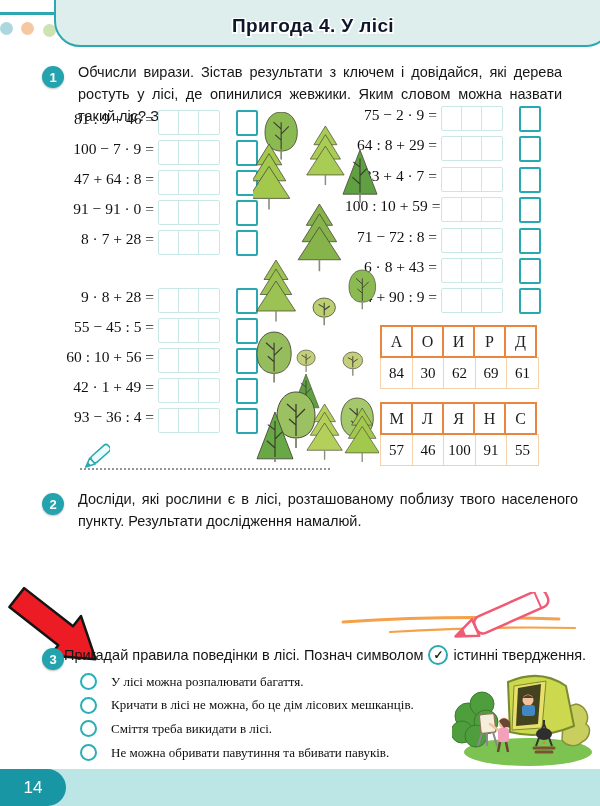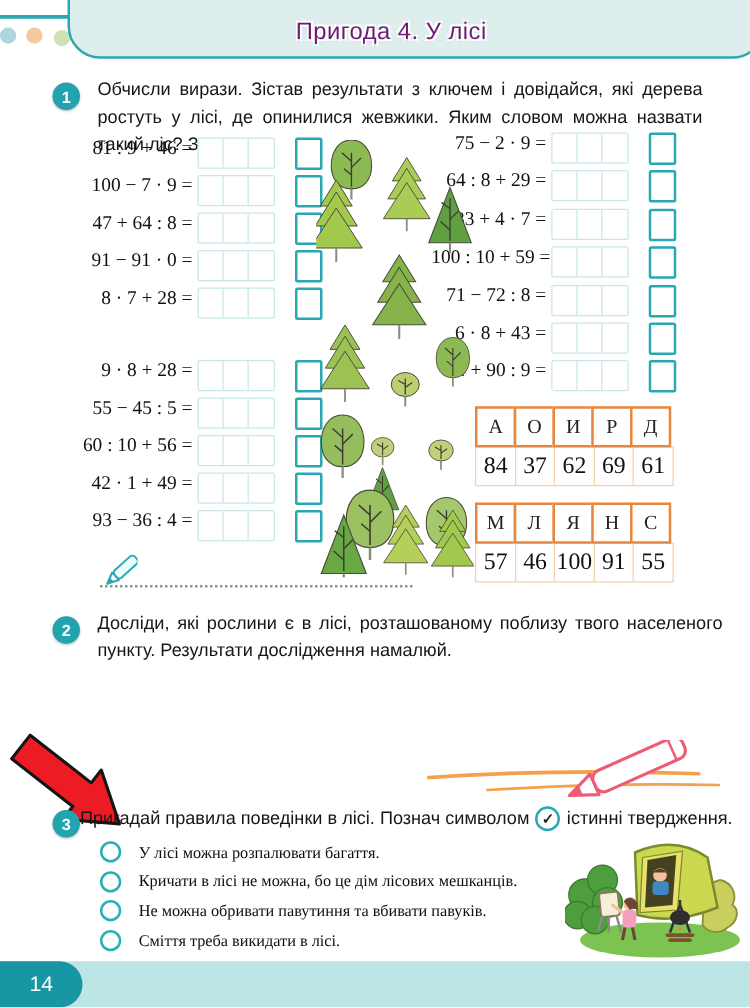--- a/index.html
+++ b/index.html
@@ -9,21 +9,21 @@
 
   
   .top-line{position:absolute;left:0;top:12px;width:55px;height:3px;background:#2aa9b2}
   .dot{position:absolute;width:13px;height:13px;border-radius:50%}
   .dot.d1{left:0px;top:22px;background:#aed7dd}
   .dot.d2{left:21px;top:22px;background:#f6c8a0}
   .dot.d3{left:43px;top:24px;background:#cfe3b2}
   .header-box{position:absolute;left:54px;top:-24px;width:558px;height:71px;
     background:#ddeeec;border:2.5px solid #2aa9b2;border-radius:26px;
     display:flex;align-items:flex-end;justify-content:center;padding:0 40px 8px 0}
-  .page-title{font-size:19px;font-weight:normal;color:#701a75;letter-spacing:.4px;
+  .page-title{font-size:19px;font-weight:bold;color:#0f172a;letter-spacing:.4px;
     text-shadow:-1.5px -1.5px 0 #fff,1.5px -1.5px 0 #fff,-1.5px 1.5px 0 #fff,1.5px 1.5px 0 #fff,0 2px 3px rgba(0,0,0,.10)}
 
   
   .badge{position:absolute;width:22px;height:22px;border-radius:50%;background:#23a3ad;color:#fff;
     font-weight:bold;font-size:13px;display:flex;align-items:center;justify-content:center;
     box-shadow:0 1px 2px rgba(0,0,0,.25)}
   .task-text{position:absolute;font-size:14.5px;line-height:1.5;text-align:justify;color:#161616}
 
   
   .expr-col{position:absolute}
@@ -38,21 +38,21 @@
   .cells i:last-child{border-right:none}
   .ans-sq{width:22px;height:26px;border:2px solid #29a8b2;border-radius:2px;margin-left:16px;background:#fff}
 
   
   .key-table{position:absolute;left:380px;width:164px}
   .krow{display:flex}
   .kcell{width:33px;display:flex;align-items:center;justify-content:center;background:#fff;
     font-family:"Liberation Serif",serif}
   .kcell.letter{height:33px;border:2px solid #e8863d;margin-left:-2px;font-size:16px;color:#222;position:relative;z-index:2}
   .kcell.letter:first-child{margin-left:0}
-  .kcell.value{height:32px;border:1.5px solid #f4d2aa;margin-left:-1.5px;margin-top:-1px;font-size:19px;color:#111}
+  .kcell.value{height:32px;border:1.5px solid #f4d2aa;margin-left:-1.5px;margin-top:-1px;font-size:15px;color:#111}
   .kcell.value:first-child{margin-left:0}
 
   
   .dotted-line{position:absolute;left:80px;top:452px;width:250px;height:18px;
     border-bottom:2px dotted #8f959a}
 
   
   .task3-line{position:absolute;left:64px;top:645px;display:flex;align-items:center;
     font-size:14.5px;white-space:nowrap;color:#161616}
   .check-circle{width:20px;height:20px;border:2px solid #29a8b2;border-radius:50%;
@@ -302,21 +302,21 @@
   <div class="key-table" style="top:325px">
     <div class="krow">
       <span class="kcell letter">А</span>
       <span class="kcell letter">О</span>
       <span class="kcell letter">И</span>
       <span class="kcell letter">Р</span>
       <span class="kcell letter">Д</span>
     </div>
     <div class="krow">
       <span class="kcell value">84</span>
-      <span class="kcell value">37</span>
+      <span class="kcell value">30</span>
       <span class="kcell value">62</span>
       <span class="kcell value">69</span>
       <span class="kcell value">61</span>
     </div>
   </div>
   <div class="key-table" style="top:402px">
     <div class="krow">
       <span class="kcell letter">М</span>
       <span class="kcell letter">Л</span>
       <span class="kcell letter">Я</span>
@@ -373,25 +373,25 @@
     <div class="statement-row">
       <span class="circle-checkbox"></span>
       <span class="statement-text">У лісі можна розпалювати багаття.</span>
     </div>
     <div class="statement-row">
       <span class="circle-checkbox"></span>
       <span class="statement-text">Кричати в лісі не можна, бо це дім лісових мешканців.</span>
     </div>
     <div class="statement-row">
       <span class="circle-checkbox"></span>
-      <span class="statement-text">Не можна обривати павутиння та вбивати павуків.</span>
+      <span class="statement-text">Сміття треба викидати в лісі.</span>
     </div>
     <div class="statement-row">
       <span class="circle-checkbox"></span>
-      <span class="statement-text">Сміття треба викидати в лісі.</span>
+      <span class="statement-text">Не можна обривати павутиння та вбивати павуків.</span>
     </div>
   </div>
 
   <svg class="abs" style="left:452px;top:666px" width="148" height="102" viewBox="0 0 148 102">
     <ellipse cx="76" cy="86" rx="64" ry="14" fill="#7cc351"></ellipse>
     <g fill="#4f9e3e" stroke="#3a7a2c" stroke-width="1">
       <circle cx="16" cy="50" r="13"></circle>
         <circle cx="30" cy="38" r="12"></circle>
       <circle cx="10" cy="66" r="11"></circle>
         <circle cx="34" cy="56" r="12"></circle>

